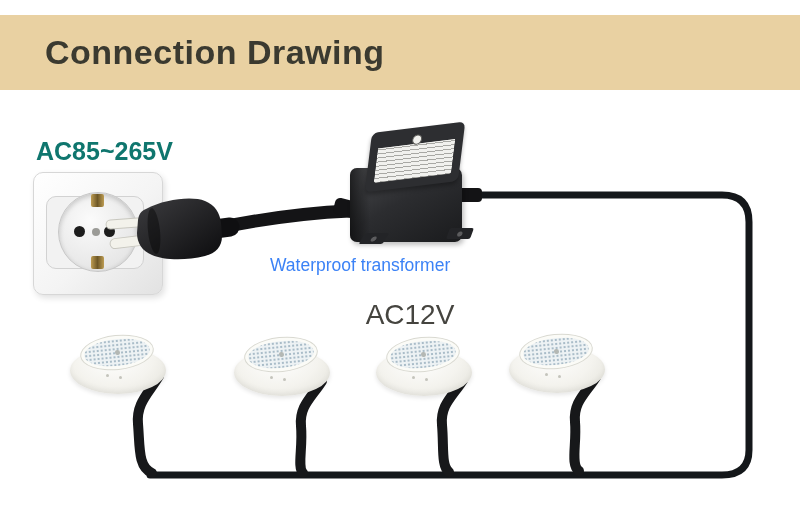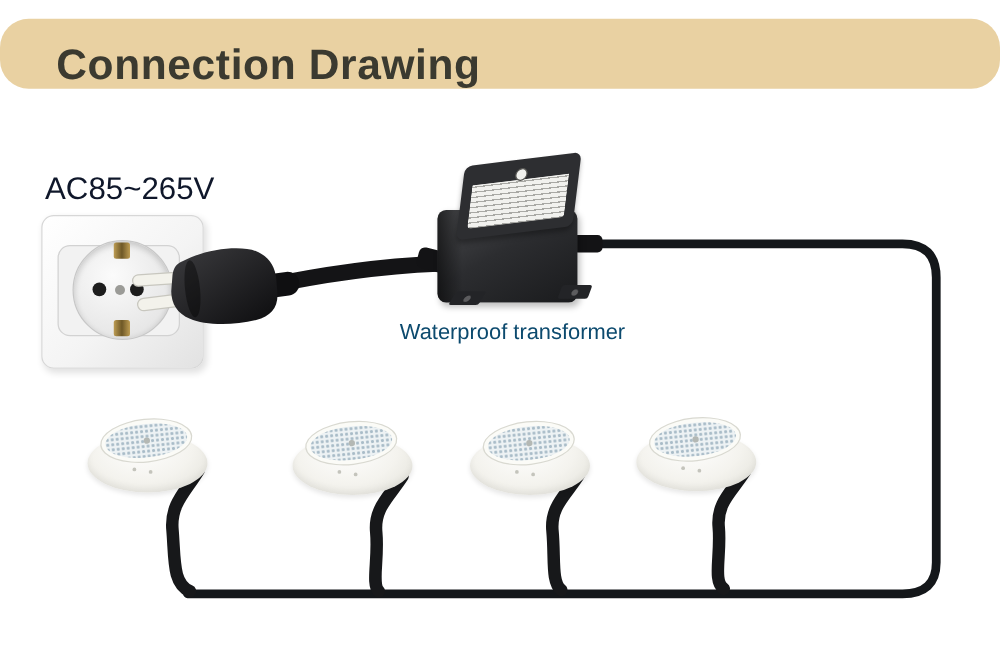--- a/index.html
+++ b/index.html
@@ -1,29 +1,29 @@
 <!DOCTYPE html>
 <html><head>
 <meta charset="utf-8">
 <style>
   html,body{margin:0;padding:0;background:#ffffff;}
   .stage{
     position:relative;width:800px;height:524px;background:#ffffff;
     font-family:"Liberation Sans",sans-serif;overflow:hidden;
   }
   
-  .band{position:absolute;left:0;top:15px;width:800px;height:56px;background:#e9d1a2;border-radius:23px;}
+  .band{position:absolute;left:0;top:15px;width:800px;height:75px;background:#e9d1a2;}
   .title{
     position:absolute;left:45px;top:0;height:75px;line-height:75px;
     font-size:34px;font-weight:700;color:#3b3a30;letter-spacing:0.5px;
   }
   
   .lbl{position:absolute;color:#4b4a44;}
-  .lbl-input{left:36px;top:137px;font-size:25px;font-weight:400;color:#0f172a;}
-  .tx-text{left:270px;top:253px;width:280px;text-align:center;font-size:17.5px;line-height:24px;color:#0c4a6e;}
+  .lbl-input{left:36px;top:137px;font-size:25px;font-weight:700;color:#0f766e;}
+  .tx-text{left:270px;top:253px;width:280px;font-size:17.5px;line-height:24px;color:#3b82f6;}
   .lbl-output{left:270px;top:299px;width:280px;text-align:center;font-size:28px;font-weight:500;color:#45443f;}
   
   .socket{position:absolute;left:33px;top:172px;width:130px;height:123px;}
   .socket .plate{
     position:absolute;inset:0;border-radius:10px;border:1px solid #d7d7d7;
     background:linear-gradient(135deg,#ffffff 0%,#f4f4f4 55%,#e2e2e2 100%);
     box-shadow:2px 3px 6px rgba(0,0,0,0.12);
   }
   .socket .inner{
     position:absolute;left:13px;top:24px;width:96px;height:71px;border-radius:10px;
@@ -151,20 +151,21 @@
   <div class="tx-body"></div>
   <div class="tx-tab left"></div>
   <div class="tx-tab right"></div>
   <div class="tx-top">
     <div class="tx-sticker"></div>
   </div>
 
   <div class="lbl tx-text">
     <div>Waterproof transformer</div>
   </div>
+  <div class="lbl lbl-output">AC12V</div>
 
   <div class="light" style="left:70px;top:338px;">
     <div class="body"></div>
     <div class="face"></div>
     <div class="screw s1"></div>
     <div class="screw s2"></div>
   </div>
   <div class="light" style="left:234px;top:340px;">
     <div class="body"></div>
     <div class="face"></div>

